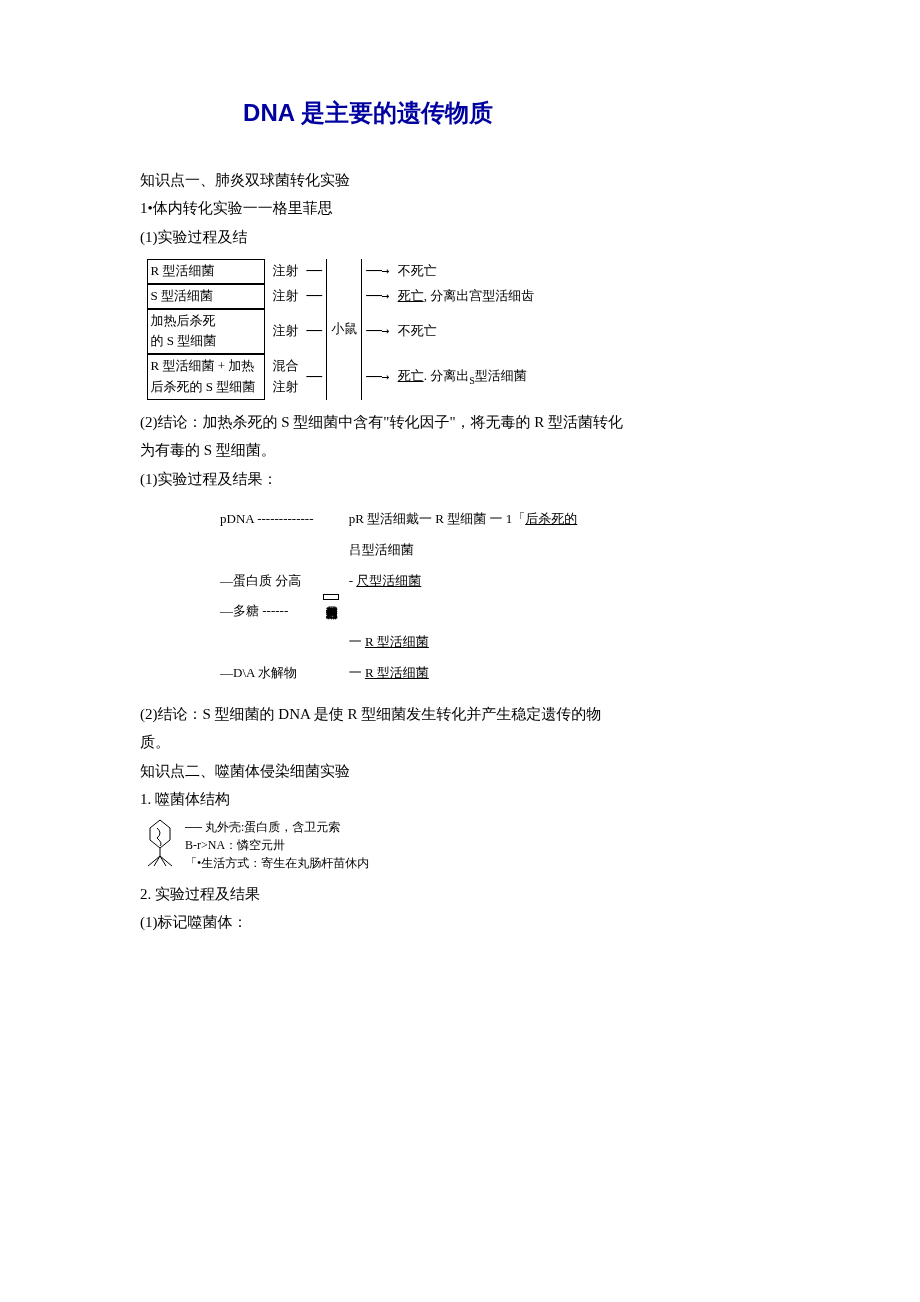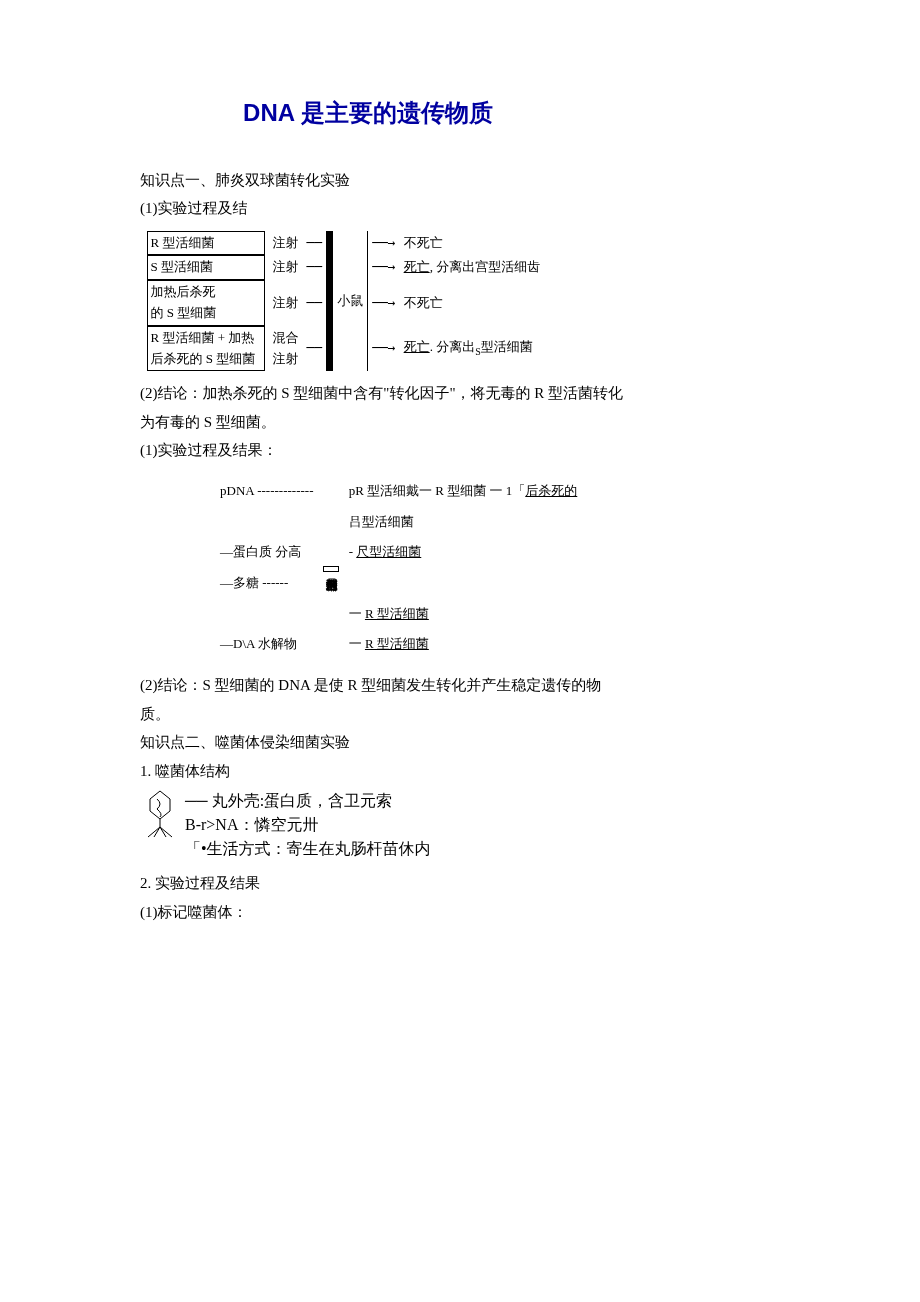--- a/index.html
+++ b/index.html
@@ -49,21 +49,21 @@
     padding: 1px 3px;
     display: inline-block;
     min-width: 110px;
     text-align: left;
     font-size: 13px;
   }
   .arrow {
     font-family: monospace;
   }
   .mouse {
-    border-left: 7px solid #000000;
+    border-left: 1px solid #000000;
     border-right: 1px solid #000;
     padding: 0 6px;
     text-align: center;
   }
   .ul {
     text-decoration: underline;
   }
   .s-exp {
     margin: 10px 0 10px 8em;
     font-size: 13px;
@@ -86,38 +86,39 @@
   .phage {
     margin: 4px 0 8px 2.5em;
     font-size: 12px;
   }
   .phage svg {
     vertical-align: top;
   }
   .phage-lines {
     display: inline-block;
     vertical-align: top;
-    font-size: 16px;
+    font-size: 12px;
     line-height: 1.5;
     margin-left: 2px;
   }
   .sub {
     font-size: 10px;
     vertical-align: sub;
   }
 </style>
 </head>
 <body>
 
 <div class="page">
 
   <div class="title">DNA 是主要的遗传物质</div>
 
   <div class="indent1 bold">知识点一、肺炎双球菌转化实验</div>
 
+  <div class="indent1">1•体内转化实验一一格里菲思</div>
   <div class="indent1">(1)实验过程及结</div>
 
   <div class="flow-box">
     <table class="flow-table">
       <tbody>
           <tr>
         <td><span class="cellbox">R 型活细菌</span></td>
         <td>注射</td>
         <td class="arrow">──</td>
         <td rowspan="4" class="mouse">小鼠</td>

